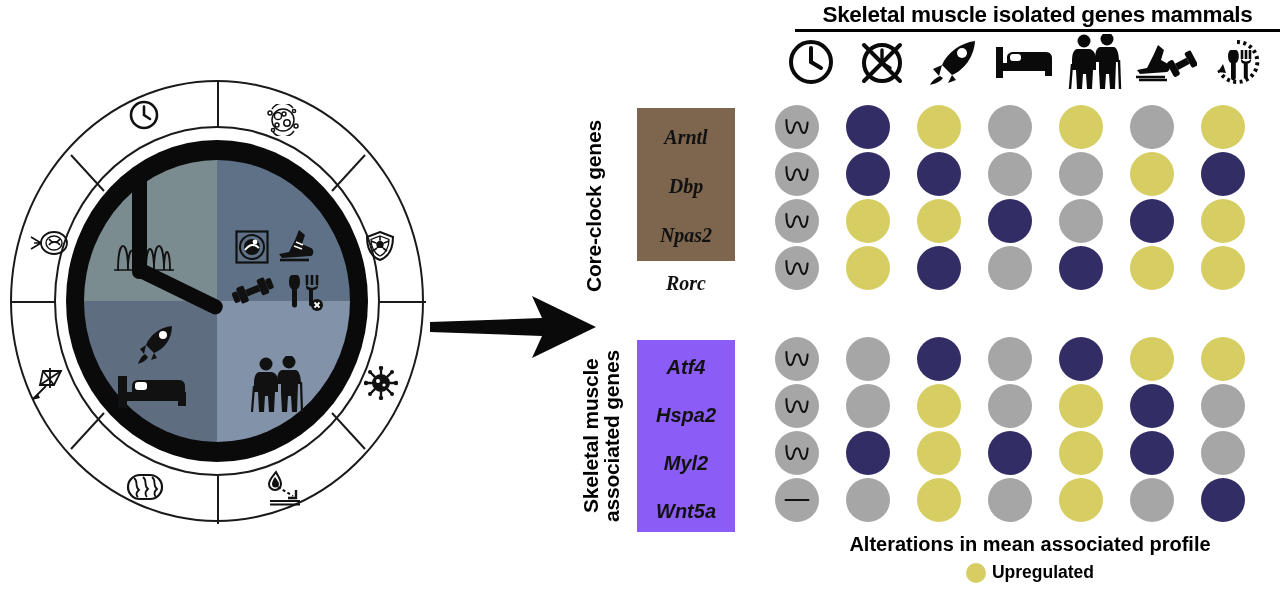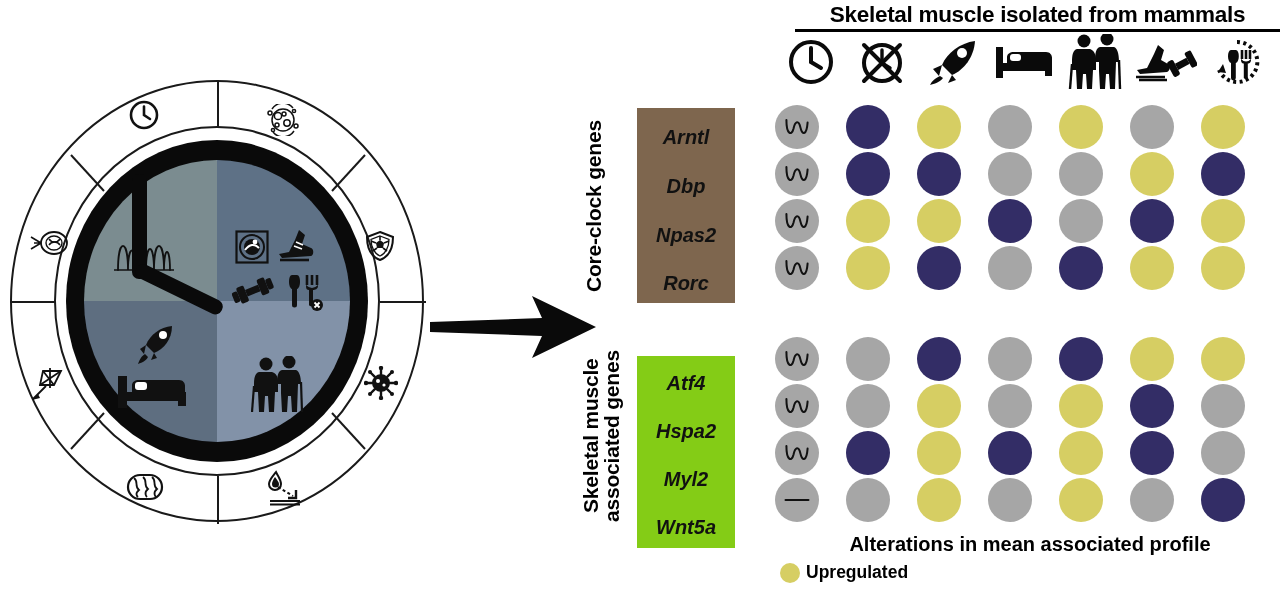--- a/index.html
+++ b/index.html
@@ -52,21 +52,21 @@
     position:absolute;left:215px;top:2px;width:485px;
     font-size:22.5px;font-weight:bold;letter-spacing:-0.3px;
     text-align:center;border-bottom:3px solid #000;padding-bottom:1px;
     white-space:nowrap;
   }
   #col-icons{position:absolute;left:200px;top:34px;width:500px;height:56px;}
   .col-icon{position:absolute;top:0;width:62px;height:56px;
             display:flex;align-items:center;justify-content:center;}
 
   .group-box{position:absolute;border:0;}
-  #group-core{left:57px;top:108px;width:98px;height:195px;background:#7E664E;}
+  #group-core{left:57px;top:108px;width:98px;height:153px;background:#7E664E;font-family:Liberation Serif, serif;}
   #group-musc{left:57px;top:340px;width:98px;height:192px;background:#6BA05C;}
   .gene-label{
     position:absolute;left:0;width:98px;text-align:center;
     font-style:italic;font-weight:bold;font-size:20px;color:#111;
   }
   .group-title{
     position:absolute;font-weight:bold;font-size:21px;color:#000;
     writing-mode:vertical-rl;transform:rotate(180deg);
     text-align:center;line-height:1.02;letter-spacing:-0.2px;
   }
@@ -76,21 +76,21 @@
   #dot-grid{position:absolute;left:195px;top:100px;width:505px;height:440px;}
   .dot{position:absolute;border-radius:50%;width:44px;height:44px;}
   .wave-dot{background:#A6A6A6;display:flex;align-items:center;justify-content:center;}
 
   #legend-title{
     position:absolute;left:200px;top:533px;width:500px;text-align:center;
     font-size:20px;font-weight:bold;white-space:nowrap;
   }
   #legend-items{
     position:absolute;left:200px;top:562px;width:500px;
-    display:flex;align-items:center;gap:9px;
+    display:flex;align-items:center;justify-content:center;gap:9px;
     font-size:17.5px;font-weight:bold;
   }
   .legend-swatch{width:20px;height:20px;border-radius:50%;display:inline-block;}
   .legend-pair{display:flex;align-items:center;gap:6px;}
 </style>
 </head>
 <body>
 
 <div class="fig">
 
@@ -276,21 +276,21 @@
       <path d="M11 15 L1 9 M11 15 L1 21 M11 15 L4 15" stroke="#111" stroke-width="1.6" fill="none"></path>
     </svg>
   </div>
 
   <svg id="arrow" viewBox="0 0 168 62">
     <path d="M0 26 L112 22 L102 0 L166 31 L102 62 L112 40 L0 36 Z" fill="#0a0a0a"></path>
   </svg>
 
   <div id="matrix-panel">
 
-    <div id="header-title">Skeletal muscle isolated from mammals</div>
+    <div id="header-title">Skeletal muscle isolated genes mammals</div>
 
     <div id="col-icons">
 
       <div class="col-icon" style="left:0px;">
         <svg viewBox="0 0 46 46" width="46" height="46">
           <circle cx="23" cy="23" r="20" fill="none" stroke="#0a0a0a" stroke-width="4"></circle>
           <path d="M23 9 L23 23 L33 29" stroke="#0a0a0a" stroke-width="4" fill="none" stroke-linecap="round"></path>
         </svg>
       </div>
 
@@ -358,21 +358,21 @@
 
     <div class="group-title" id="title-core">Core-clock genes</div>
     <div class="group-box" id="group-core" style="background: rgb(126, 102, 78);">
       <div class="gene-label" style="top:18px;">Arntl</div>
       <div class="gene-label" style="top:67px;">Dbp</div>
       <div class="gene-label" style="top:116px;">Npas2</div>
       <div class="gene-label" style="top:164px;">Rorc</div>
     </div>
 
     <div class="group-title" id="title-musc">Skeletal  muscle associated genes</div>
-    <div class="group-box" id="group-musc" style="background: #84cc16; margin-top: 16px;">
+    <div class="group-box" id="group-musc" style="background: #8b5cf6;">
       <div class="gene-label" style="top:16px;">Atf4</div>
       <div class="gene-label" style="top:64px;">Hspa2</div>
       <div class="gene-label" style="top:112px;">Myl2</div>
       <div class="gene-label" style="top:160px;">Wnt5a</div>
     </div>
 
     <div id="dot-grid">
         <div class="dot wave-dot" style="left: 0px; top: 5px; background: rgb(166, 166, 166);">
           <svg viewBox="0 0 34 26" width="30" height="24">
             <path d="M5 5 C5 22 11 23 13 15 C15 6 19 5 21 14 C23 23 28 22 29 8" stroke="#111" stroke-width="2.3" fill="none" stroke-linecap="round"></path>

